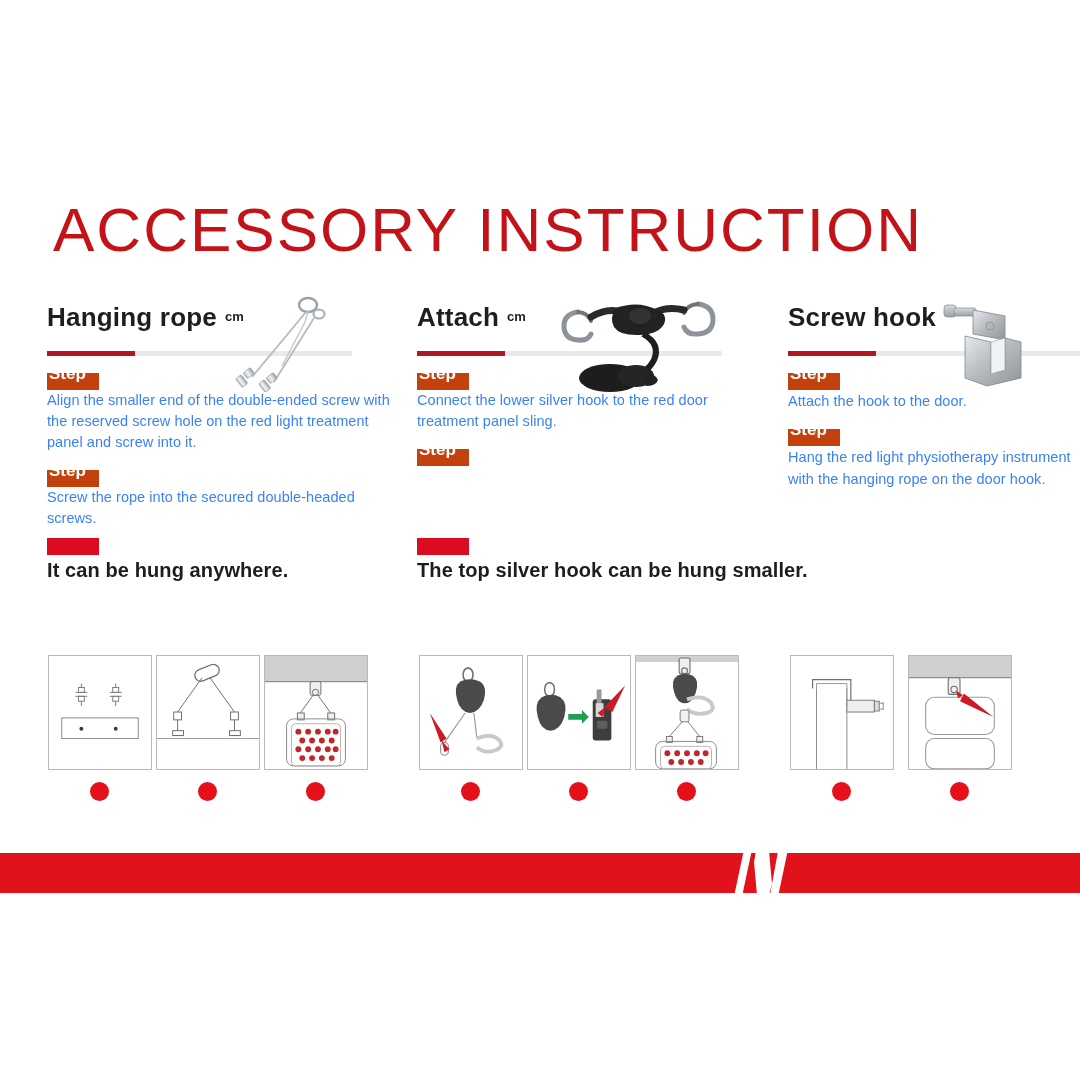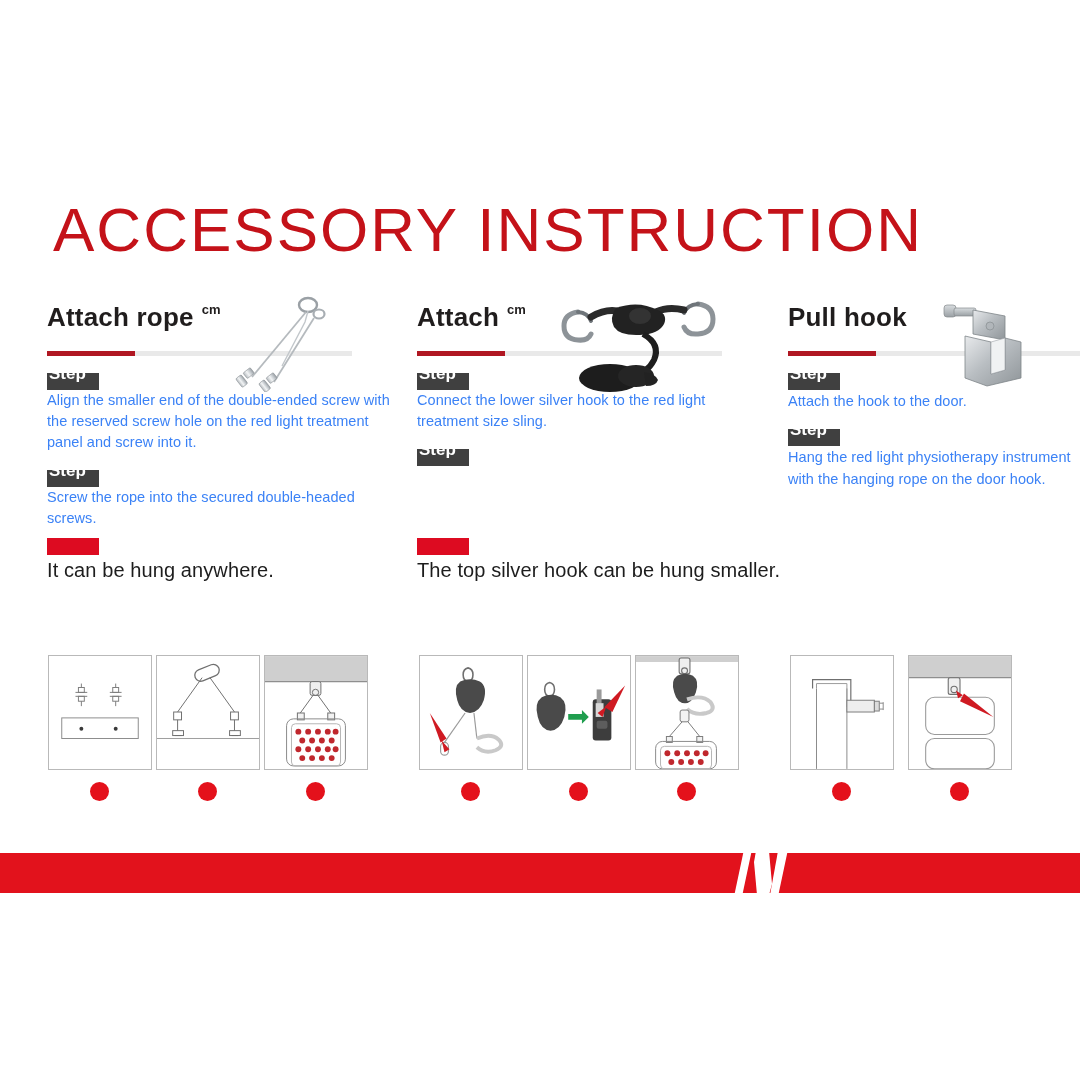--- a/index.html
+++ b/index.html
@@ -30,30 +30,30 @@
 
   .head-row{position:relative;height:44px;}
   .head{
     font-size:26px;font-weight:bold;color:#201d1d;
     display:inline-block;vertical-align:top;
     line-height:34px;letter-spacing:.2px;
   }
   .unit{
     font-size:13px;font-weight:bold;color:#201d1d;
     display:inline-block;vertical-align:top;
-    margin-left:8px;margin-top:3px;line-height:14px;text-align:center;
+    margin-left:8px;margin-top:10px;line-height:14px;text-align:center;
   }
 
   .bar{position:relative;height:5px;width:305px;margin-top:7px;background:#e9e9e9;}
   .bar i{position:absolute;left:0;top:0;height:5px;width:88px;background:#b01722;display:block;}
 
   
   .badge{
     position:relative;display:block;
-    width:52px;height:17px;background:#404040;
+    width:52px;height:17px;background:#c2410c;
     overflow:hidden;margin-top:17px;
   }
   .badge span{
     position:absolute;left:2px;top:-8px;
     color:#ffffff;font-size:17px;font-weight:bold;line-height:17px;
     white-space:nowrap;
   }
   .badge::after{
     content:"";position:absolute;left:52px;top:0;
     width:22px;height:17px;background:#e8e8e8;
@@ -68,21 +68,21 @@
   
   .summary-badge{
     position:relative;display:block;width:52px;height:17px;
     background:#dd0b21;overflow:hidden;
   }
   .summary-badge::after{
     content:"";position:absolute;left:52px;top:0;
     width:22px;height:17px;background:#e8e8e8;
   }
   .summary{
-    font-size:20px;font-weight:normal;color:#1d1d1d;
+    font-size:20px;font-weight:bold;color:#1d1d1d;
     line-height:26px;margin-top:2px;letter-spacing:.1px;
   }
   .sum-wrap-1{position:absolute;left:47px;top:538px;}
   .sum-wrap-2{position:absolute;left:417px;top:538px;}
 
   
   .photo{position:absolute;}
   .photo-rope{left:222px;top:292px;width:118px;height:100px;}
   .photo-halyard{left:548px;top:290px;width:180px;height:110px;}
   .photo-hook{left:935px;top:296px;width:105px;height:92px;}
@@ -108,21 +108,21 @@
 </style>
 </head>
 <body>
 
 <div class="page">
 
   <div class="title">ACCESSORY INSTRUCTION</div>
 
   <div class="col col-1">
     <div class="head-row">
-      <span class="head">Attach rope</span><span class="unit">cm</span>
+      <span class="head">Hanging rope</span><span class="unit">cm</span>
     </div>
     <div class="bar">
         <i></i>
       </div>
 
     <div class="badge">
         <span>Step</span>
       </div>
     <div class="steptext">Align the smaller end of the double-ended screw with the reserved screw hole on the red light treatment panel and screw into it.</div>
 
@@ -141,35 +141,35 @@
     <div class="head-row">
       <span class="head">Attach</span><span class="unit">cm</span>
     </div>
     <div class="bar">
         <i></i>
       </div>
 
     <div class="badge">
         <span>Step</span>
       </div>
-    <div class="steptext">Connect the lower silver hook to the red light treatment size sling.</div>
+    <div class="steptext">Connect the lower silver hook to the red door treatment panel sling.</div>
 
     <div class="badge">
         <span>Step</span>
       </div>
   </div>
 
   <div class="sum-wrap-2">
     <div class="summary-badge"></div>
     <div class="summary">The top silver hook can be hung smaller.</div>
   </div>
 
   <div class="col col-3">
     <div class="head-row">
-      <span class="head">Pull hook</span><span class="unit"></span>
+      <span class="head">Screw hook</span><span class="unit"></span>
     </div>
     <div class="bar">
         <i></i>
       </div>
 
     <div class="badge">
         <span>Step</span>
       </div>
     <div class="steptext">Attach the hook to the door.</div>
 

